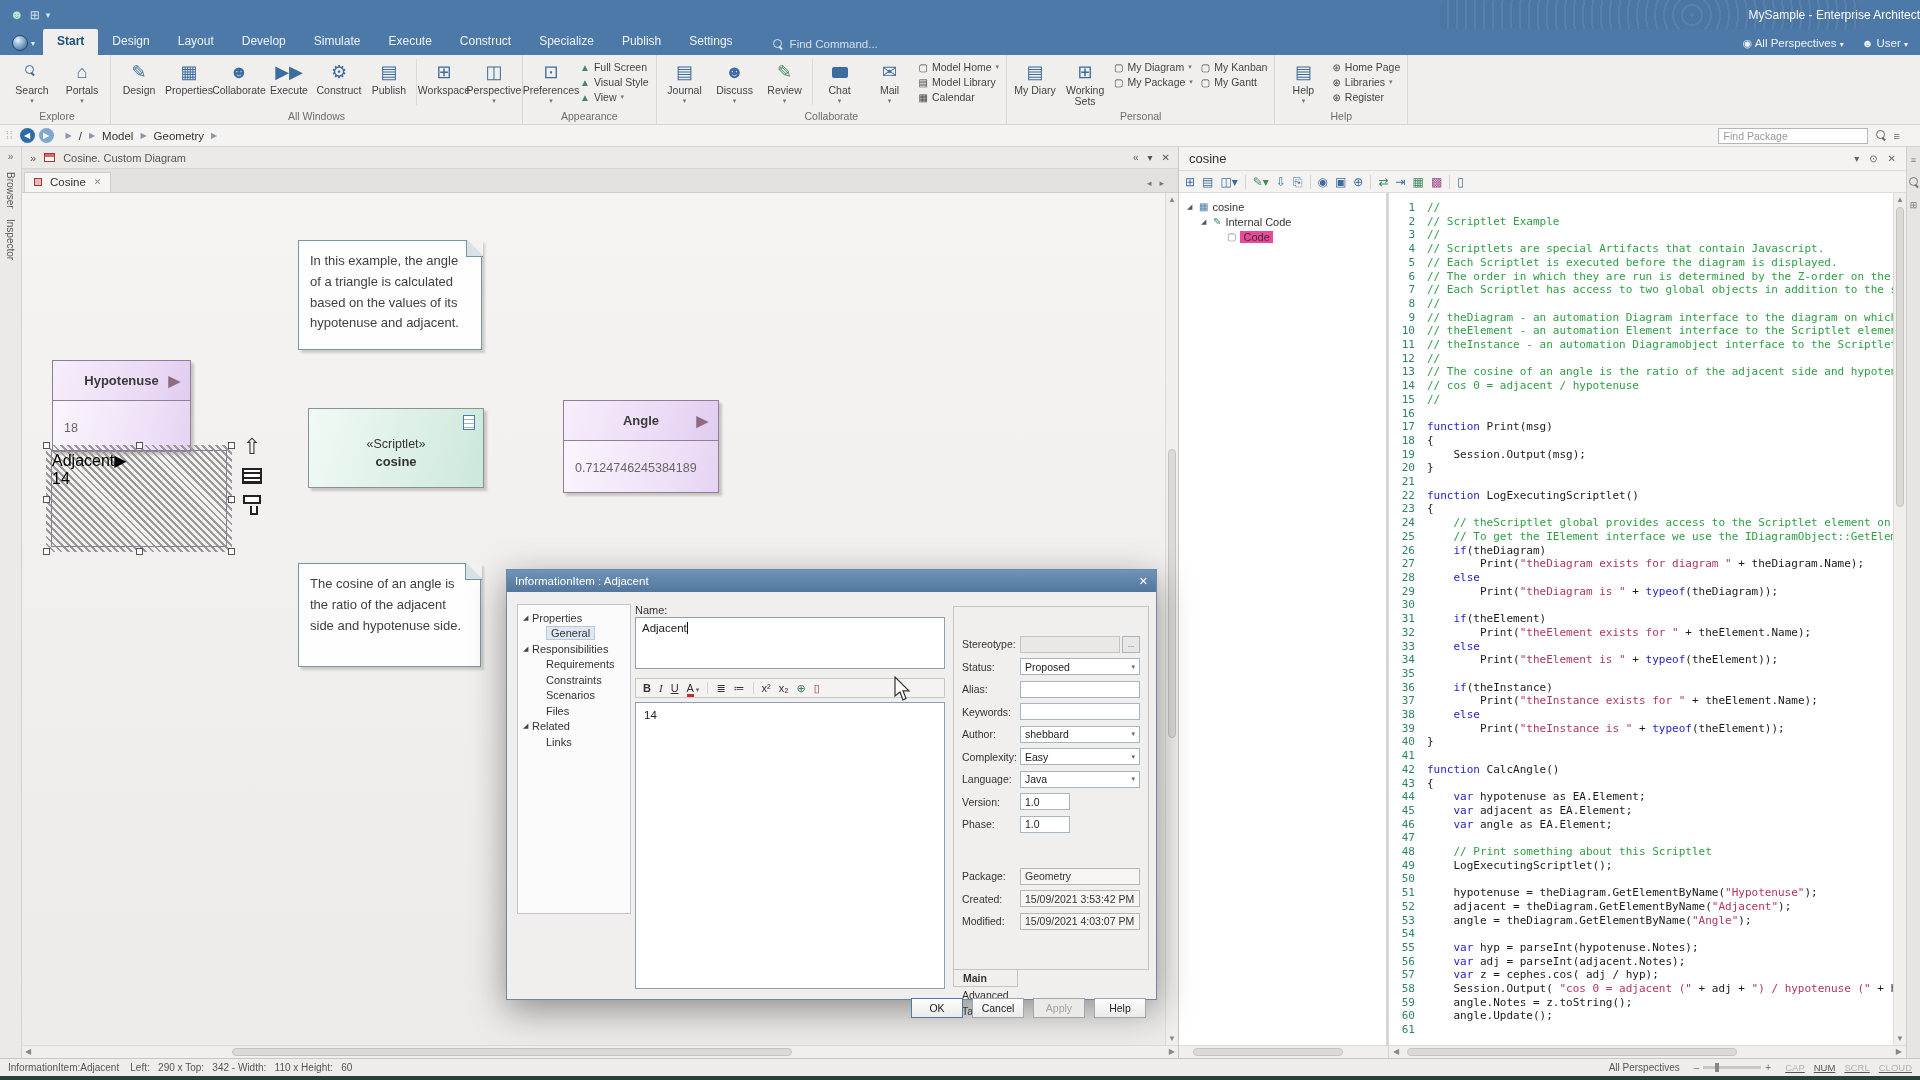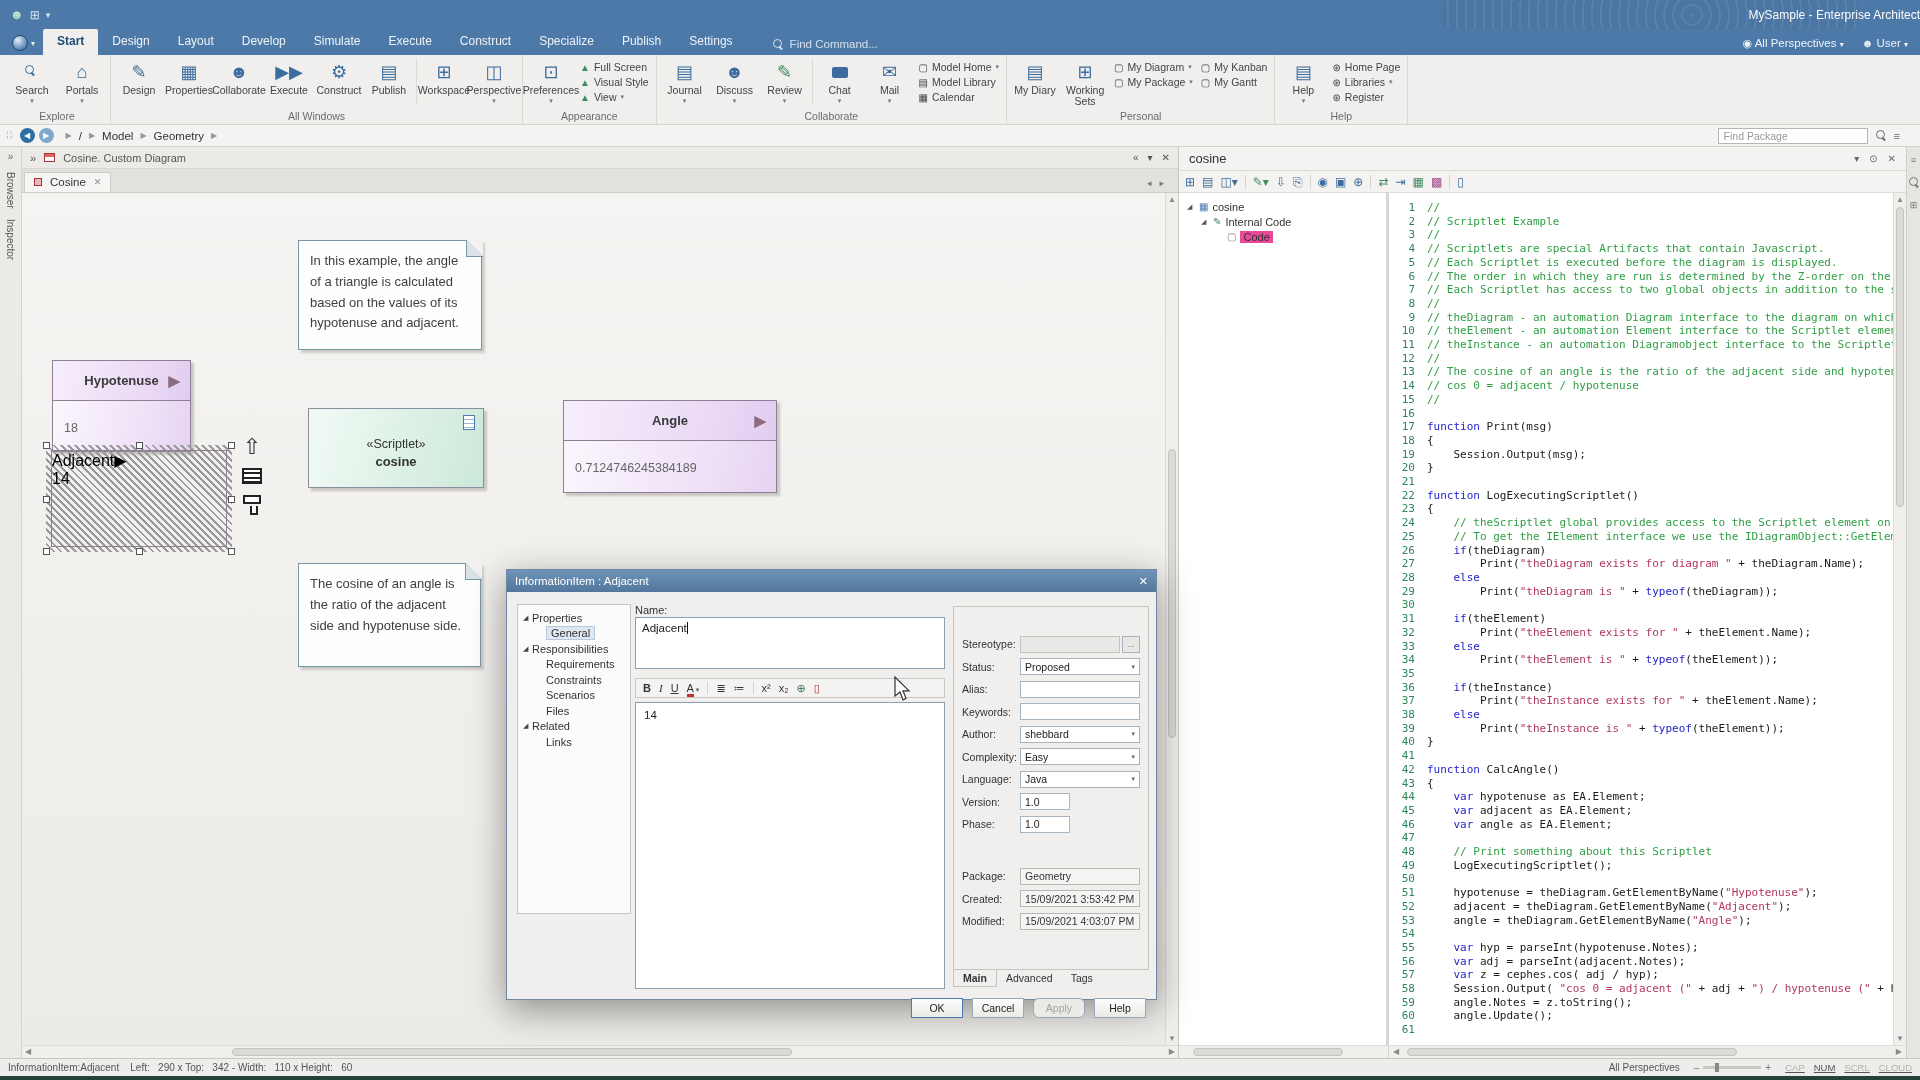--- a/index.html
+++ b/index.html
@@ -177,27 +177,27 @@
   .fld-row.gap { margin-top:34px; }
   .fld-lbl { width:58px; font-size:10.5px; color:#333; flex:none; }
   .fld-ctl { height:17px; font-size:10.5px; color:#222; display:flex; align-items:center; padding:0 4px; }
   .ctl-select { width:122px; background:#fff; border:1px solid #a8b4c0; justify-content:space-between; }
   .ctl-select .dd { color:#667; font-size:7px; }
   .ctl-input { width:122px; background:#fff; border:1px solid #a8b4c0; }
   .ctl-small { width:50px; background:#fff; border:1px solid #a8b4c0; }
   .ctl-disabled { width:100px; background:#e9e8e6; border:1px solid #c5c3c0; }
   .ctl-readonly { width:122px; background:#f6f5f3; border:1px solid #b8b6b2; color:#333; }
   .browse { width:18px; height:17px; background:#e8e7e5; border:1px solid #a8b4c0; font-size:8px; color:#555; text-align:center; line-height:15px; margin-left:2px; }
-  .dlg-tabs { position:absolute; left:446px; top:378px; display:flex; font-size:10.5px; color:#333; }
+  .dlg-tabs { position:absolute; left:446px; top:378px; display:flex; font-size:10.5px; color:#333;flex-direction:column; }
   .dlg-tab { padding:2px 9px; }
   .dlg-tab.active { background:#f0efed; border:1px solid #c5c3c0; border-top:none; font-weight:bold; }
   .dlg-btns { position:absolute; right:10px; top:406px; display:flex; gap:9px; }
   .dbtn { width:52px; height:20px; background:linear-gradient(#fdfdfd,#eceae7); border:1px solid #9aa7b4; font-size:10.5px; color:#222; text-align:center; line-height:18px; }
   .dbtn.primary { border:1px solid #4a7ab0; }
-  .dbtn.disabled { color:#a5a3a0; background:#eceae7;border-radius:6px; }
+  .dbtn.disabled { color:#a5a3a0; background:#eceae7; }
 
   .cursor { position:absolute; z-index:99; }
 </style>
 </head>
 <body>
 
 <div id="app">
 
   <div class="titlebar">
     <div class="tb-left">
@@ -547,21 +547,21 @@
           <span class="fi-list"></span>
           <span class="fi-pin"></span>
         </div>
 
         <div class="scriptlet" style="left:286px;top:215px;width:176px;height:80px;">
           <span class="docico"></span>
           <div>«Scriptlet»</div>
           <div class="nm">cosine</div>
         </div>
 
-        <div class="uml" style="left:541px;top:207px;width:214px;height:93px;">
+        <div class="uml" style="left:541px;top:207px;width:156px;height:93px;">
           <div class="hd">
               <span>Angle</span>
               <span class="tri">▶</span>
             </div>
           <div class="bd"><span>0.7124746245384189</span></div>
         </div>
 
         <div class="note" style="left:276px;top:370px;width:183px;height:104px;">
           <span class="fold"></span>
           <span>The cosine of an angle is the ratio of the adjacent side and hypotenuse side.</span>

